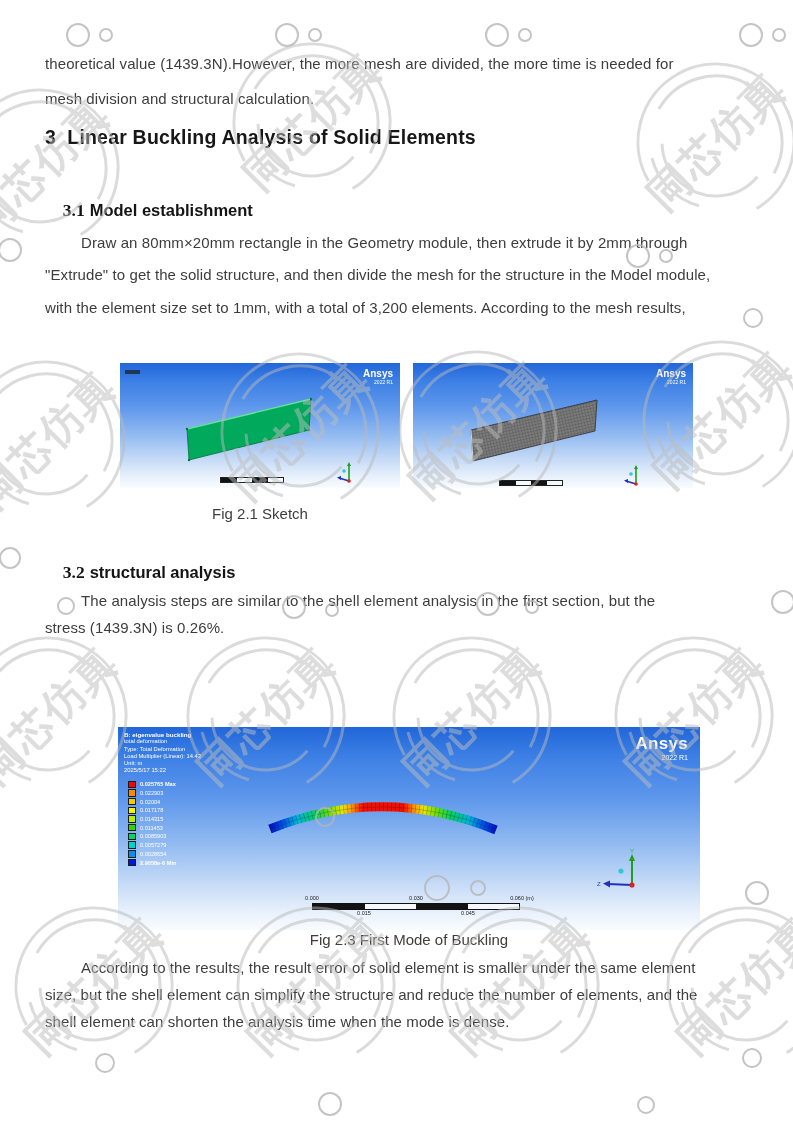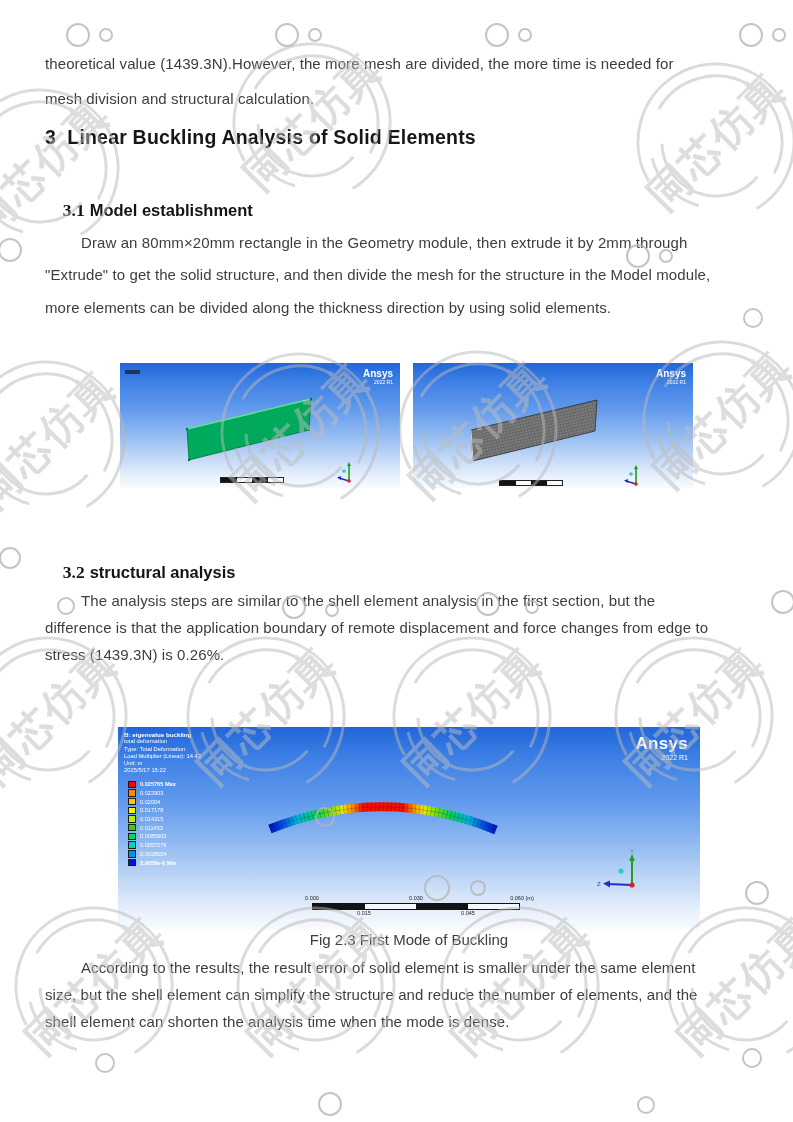--- a/index.html
+++ b/index.html
@@ -95,21 +95,21 @@
   <h1 class="h1">3  Linear Buckling Analysis of Solid Elements</h1>
 
   <div class="h2 h2a">
     <span class="h2num">3.1</span><span class="h2t">Model establishment</span>
   </div>
 
   <div class="para p2 indent">
 
   <div class="line">Draw an 80mm×20mm rectangle in the Geometry module, then extrude it by 2mm through</div>
       <div class="line">"Extrude" to get the solid structure, and then divide the mesh for the structure in the Model module,</div>
-      <div class="line">more elements can be divided along the thickness direction by using solid elements.</div>
+      <div class="line">with the element size set to 1mm, with a total of 3,200 elements. According to the mesh results,</div>
     </div>
 
   <div class="fig fig21">
     <div class="smudge"></div>
     <div class="ansys">
       <div class="a-name">Ansys</div>
       <div class="a-rel">2022 R1</div>
     </div>
     <svg class="figsvg" viewBox="0 0 280 125">
       <polygon points="67,66 191,36 189,67 69,97" fill="#00a95c" stroke="#00713a" stroke-width="0.8"></polygon>
@@ -159,29 +159,29 @@
     <svg class="mini-triad" width="26" height="28">
       <line x1="13" y1="24" x2="13" y2="8" stroke="#1f9e1f" stroke-width="1.6"></line>
       <polygon points="13,5 11,9 15,9" fill="#1f9e1f"></polygon>
       <line x1="13" y1="24" x2="3" y2="21" stroke="#2030c0" stroke-width="1.4"></line>
       <polygon points="1,20.5 5,19 5,23" fill="#2030c0"></polygon>
       <circle cx="13" cy="24" r="1.8" fill="#e02020"></circle>
       <circle cx="8" cy="14" r="1.8" fill="#30c8d8"></circle>
     </svg>
   </div>
 
+  <div class="caption cap21">Fig 2.1 Sketch</div>
 
   <div class="h2 h2b">
     <span class="h2num">3.2</span><span class="h2t">structural analysis</span>
   </div>
 
   <div class="para p3 indent">
 
   <div class="line">The analysis steps are similar to the shell element analysis in the first section, but the</div>
-      <div class="line">difference is that the application boundary of remote displacement and force changes from edge to</div>
       <div class="line">stress (1439.3N) is 0.26%.</div>
     </div>
 
   <div class="fig fig23">
     <div class="f3h">
 
     <div class="line">B: eigenvalue buckling</div>
         <div class="line">total deformation</div>
         <div class="line">Type: Total Deformation</div>
         <div class="line">Load Multiplier (Linear): 14.43</div>

